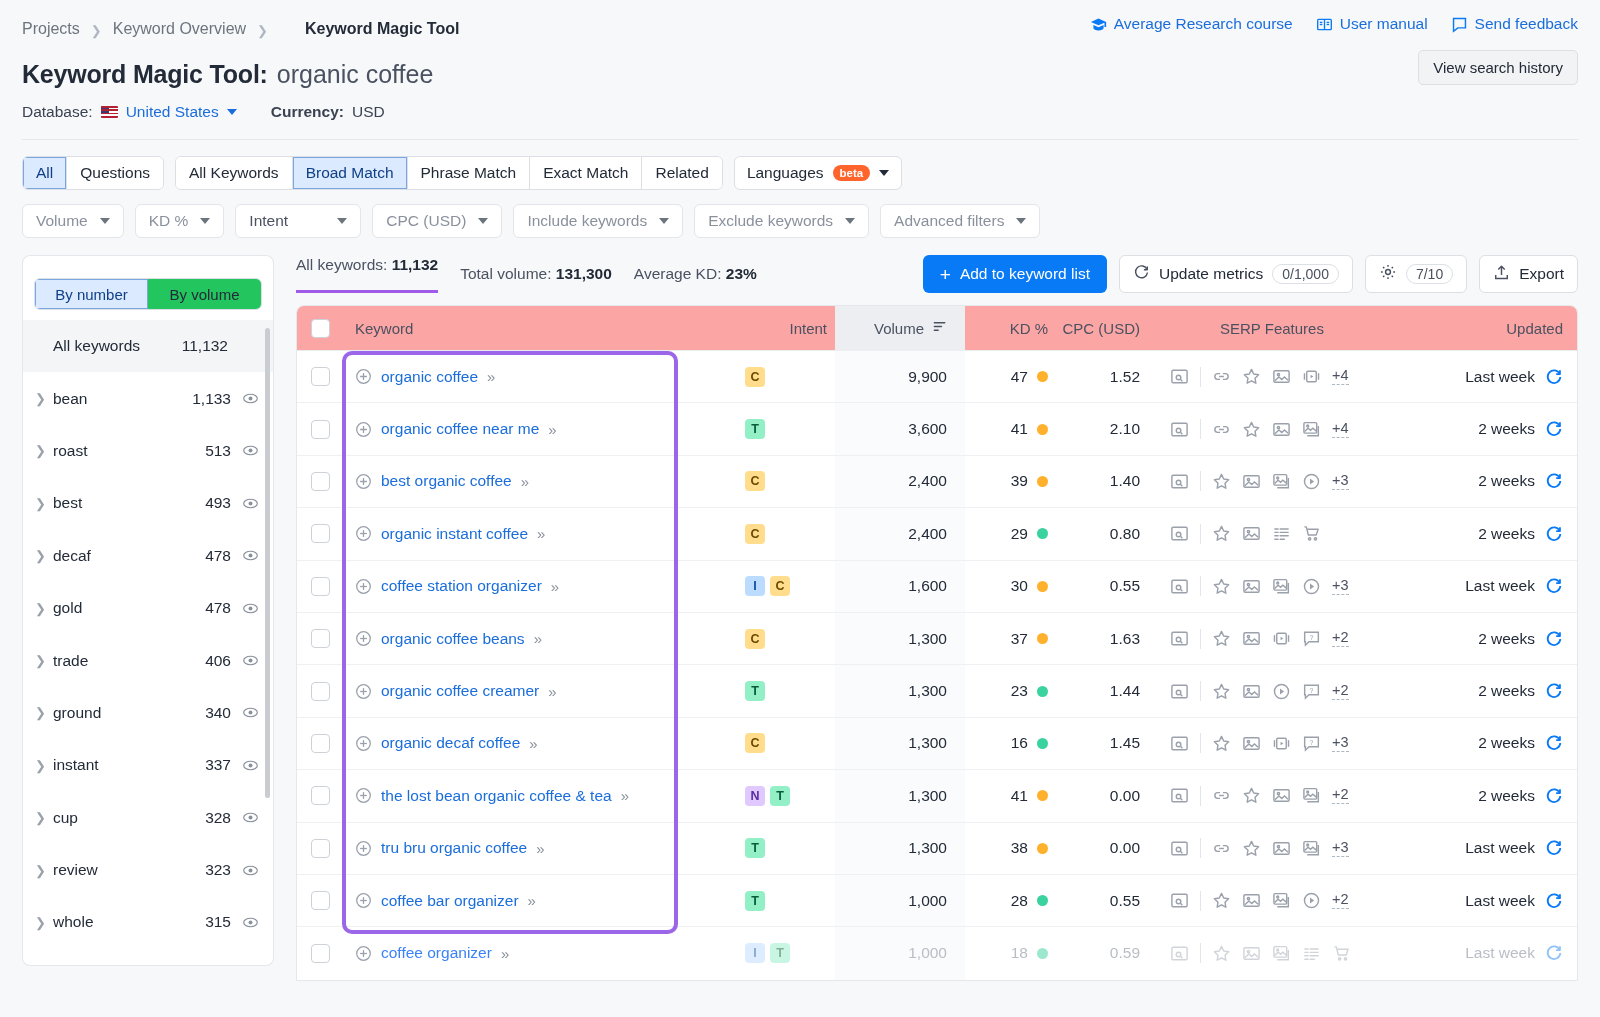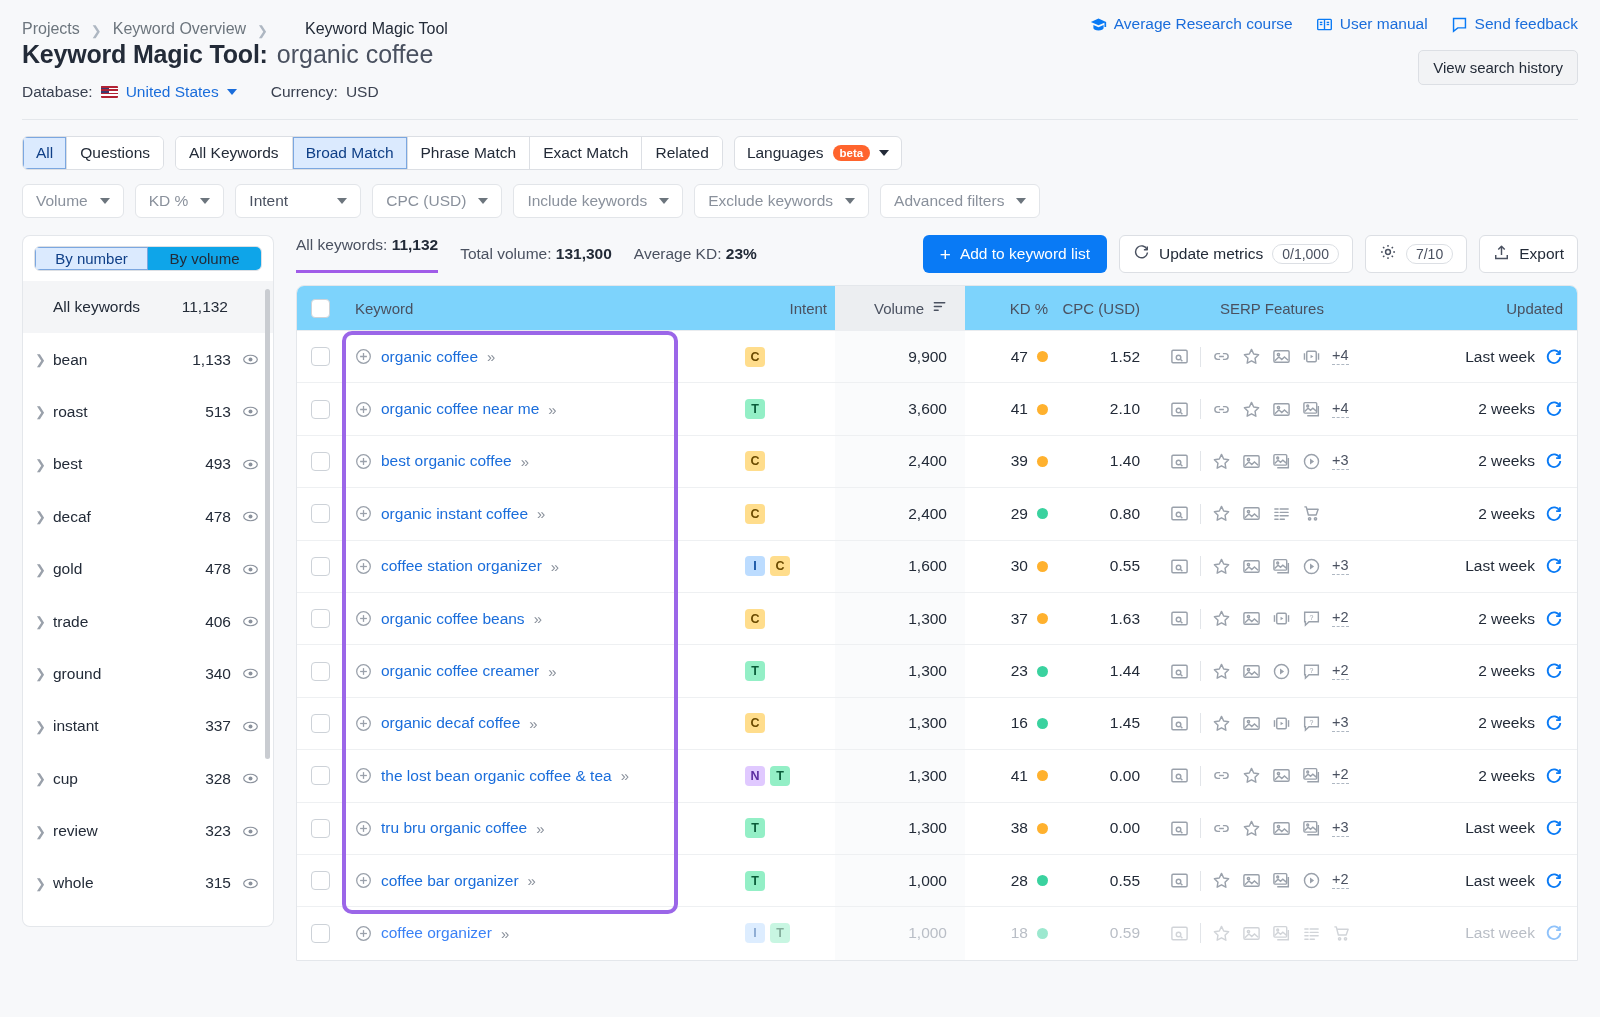--- a/index.html
+++ b/index.html
@@ -17,37 +17,37 @@
   .page-head { padding:14px 22px 0 22px; background:#f7f8fa; position:relative; }
   .crumbs { display:flex; align-items:flex-end; gap:11px; font-size:16px; height:24px; }
   .crumbs .c { color:#6c757d; }
   .crumbs .c.cur { color:#232b38; }
   .crumbs .sep { color:#aeb7c2; font-size:13px; }
 
   .headlinks { position:absolute; right:22px; top:15px; display:flex; align-items:center; gap:23px; font-size:15.5px; }
   .hl { display:flex; align-items:center; gap:7px; color:#1a6ddb; }
   .hl svg { display:block; }
 
-  .title-row { margin-top:2px; display:flex; align-items:baseline; }
+  .title-row { margin-top:22px; display:flex; align-items:baseline; }
   .title-row h1 { margin:0; font-size:25px; font-weight:bold; letter-spacing:-.2px; }
   .title-row .q { font-size:25px; color:#4a5160; margin-left:9px; font-weight:normal; }
 
   .hist-btn {
     position:absolute; right:22px; top:50px;
     border:1px solid #dcdfe4; background:#f2f3f5; border-radius:5px;
     padding:8px 14px; font-size:15px; color:#232b38; cursor:pointer;
     font-family:inherit;
   }
 
   .dbrow { margin-top:10px; display:flex; align-items:center; font-size:15.5px; color:#3a4150; gap:8px; height:26px; }
   .flag { width:17px; height:12px; border-radius:1px; display:inline-block; position:relative; overflow:hidden; background:#fff; vertical-align:middle; }
   .flag i { position:absolute; left:0; width:100%; height:1.7px; background:#b22234; }
   .flag b { position:absolute; left:0; top:0; width:8px; height:7px; background:#3c3b6e; }
   .dblink { color:#1a6ddb; }
-  .cur { margin-left:26px; color:#3a4150; }
+  .cur { margin-left:26px; color:#3a4150;font-weight:bold; }
 
   .divider { height:1px; background:#e4e7eb; margin-top:14px; }
 
   
   .filters { padding:16px 22px 0 22px;text-align:center; }
   .seg-wrap { display:flex; align-items:center; gap:11px; }
   .seg { display:flex; border:1px solid #dcdfe4; border-radius:6px; overflow:hidden; background:#fff; height:34px; }
   .seg > div {
     padding:0 13px; display:flex; align-items:center; font-size:15.5px; color:#232b38;
     border-right:1px solid #dcdfe4; cursor:pointer; white-space:nowrap; background:#fff;
@@ -68,23 +68,23 @@
   .pill.dark { color:#4a5160; }
   .pill .cv { border-top-color:#6c757d; }
 
   
   .body { display:flex; padding:0 22px; margin-top:17px; gap:0; }
 
   
   .side { width:252px; flex:0 0 252px; }
   .side-top { background:#fff; border:1px solid #e4e7eb; border-bottom:none;
               border-radius:8px 8px 0 0; padding:10px 11px; }
-  .side-seg { display:flex; border:1px solid #dcdfe4; border-radius:6px; overflow:hidden; height:25px; }
+  .side-seg { display:flex; border:1px solid #dcdfe4; border-radius:6px; overflow:hidden; height:32px;margin-top:12px; }
   .side-seg div { flex:1; display:flex; align-items:center; justify-content:center; font-size:15px;
-                  background:#0ea5e9; cursor:pointer; }
+                  background:#22c55e; cursor:pointer; }
   .side-seg div.on { background:#dbeafe; box-shadow:inset 0 0 0 1px #7ba7e0; color:#0f3f87; }
 
   .side-list { background:#fff; border:1px solid #e4e7eb; border-top:none; border-radius:0 0 8px 8px;
                position:relative; height:646px; overflow:hidden; }
   .srow { display:flex; align-items:center; height:52.4px; padding:0 14px 0 12px; font-size:15.5px; }
   .srow.all { background:#f4f5f7; padding-left:30px; color:#232b38; }
   .srow .arr { width:18px; color:#9aa1ab; font-size:13px; flex:0 0 18px; }
   .srow .nm { flex:1; color:#232b38; }
   .srow .ct { color:#232b38; margin-right:11px; }
   .srow.faded .nm, .srow.faded .ct { color:#b9bec6; }
@@ -102,21 +102,21 @@
               padding:0 17px; font-size:15.5px; display:flex; align-items:center; gap:9px;
               cursor:pointer; font-family:inherit; }
   .btn-g { background:#fff; border:1px solid #dcdfe4; border-radius:6px; height:38px; padding:0 13px;
            font-size:15.5px; display:flex; align-items:center; gap:9px; cursor:pointer;
            margin-left:12px; color:#232b38; font-family:inherit; }
   .cnt { border:1px solid #dcdfe4; border-radius:11px; padding:1px 9px; font-size:14px; color:#4a5160; }
 
   .table { background:#fff; border:1px solid #e4e7eb; border-radius:8px 8px 0 0; overflow:hidden;
            position:relative; }
   .thead { display:flex; height:45px; align-items:center; font-size:15px; color:#4a5160;
-           border-bottom:1px solid #e9ecef; background:#7dd3fc; }
+           border-bottom:1px solid #e9ecef; background:#fca5a5; }
   .tr { display:flex; height:52.4px; align-items:center; border-bottom:1px solid #eef0f2; font-size:15.5px; }
   .tr:last-child { border-bottom:none; }
 
   .c-chk   { width:46px; flex:0 0 46px; display:flex; justify-content:center; }
   .c-kw    { flex:1; min-width:0; display:flex; align-items:center; gap:9px; padding-left:12px; }
   .c-int   { width:90px; flex:0 0 90px; display:flex; gap:5px; justify-content:flex-start; }
   .c-vol   { width:130px; flex:0 0 130px; text-align:right; padding-right:18px; }
   .c-kd    { width:95px; flex:0 0 95px; display:flex; align-items:center; justify-content:flex-end;
              gap:9px; padding-right:12px; }
   .c-cpc   { width:92px; flex:0 0 92px; text-align:right; padding-right:12px; }

